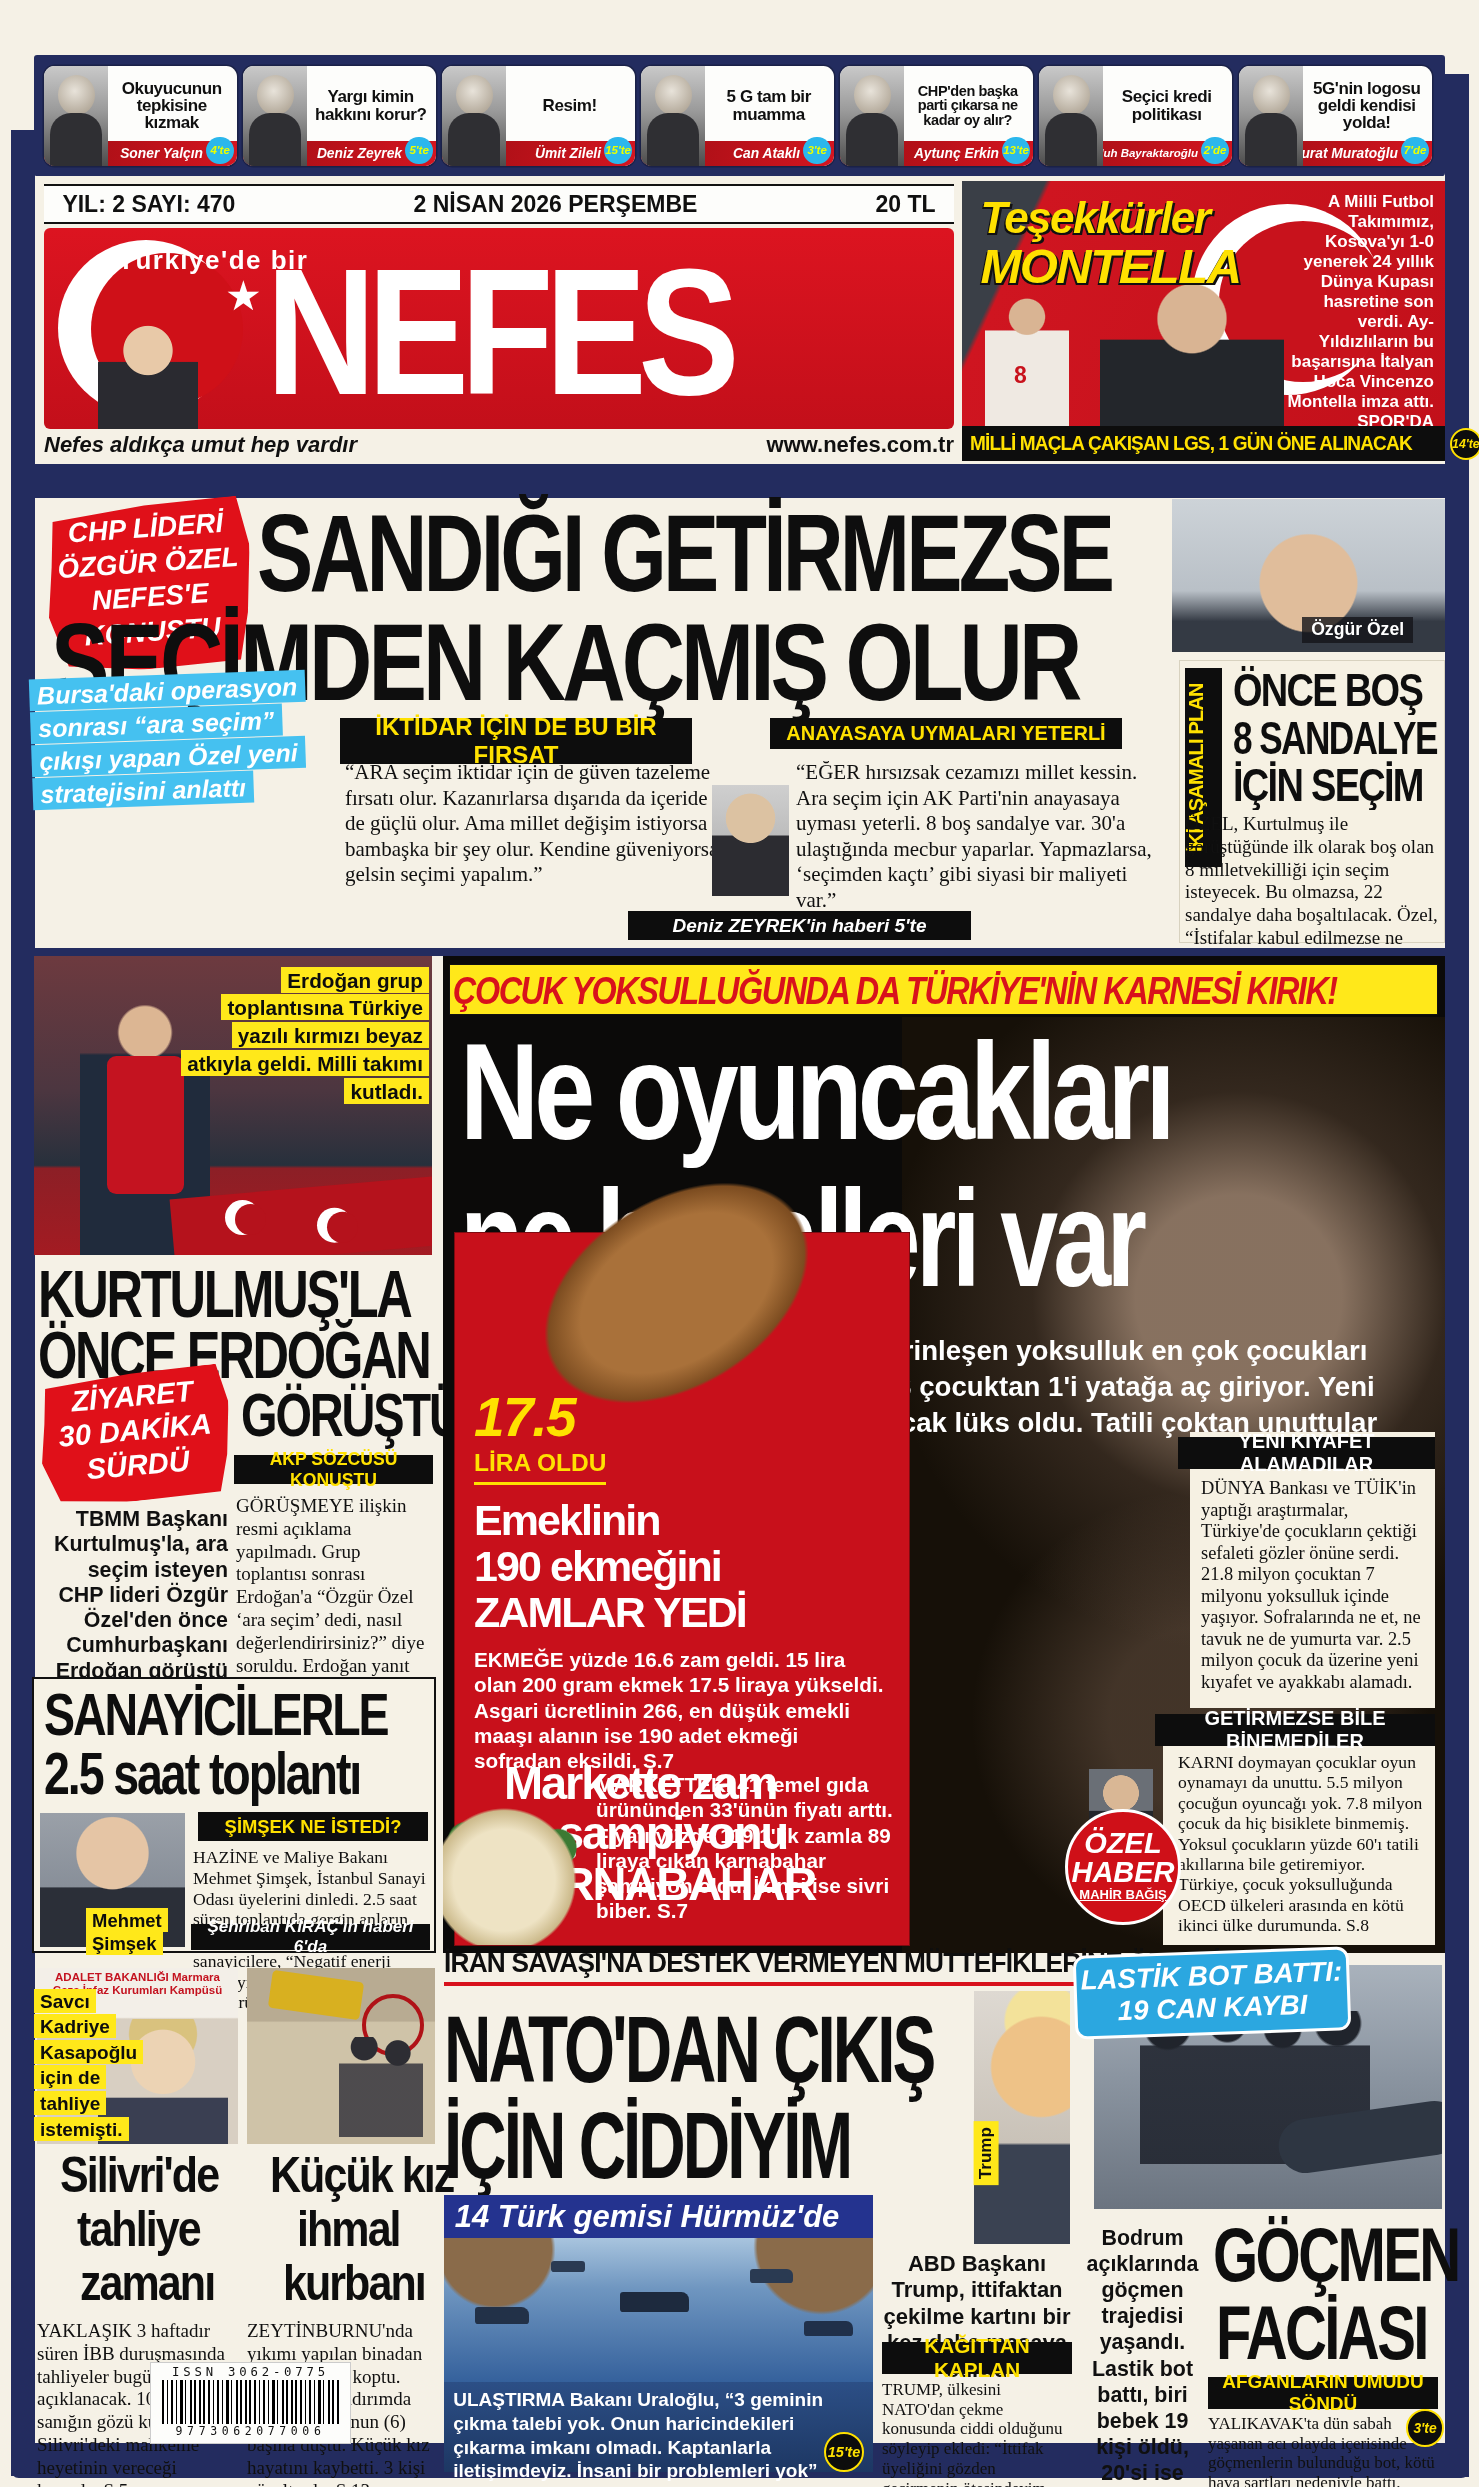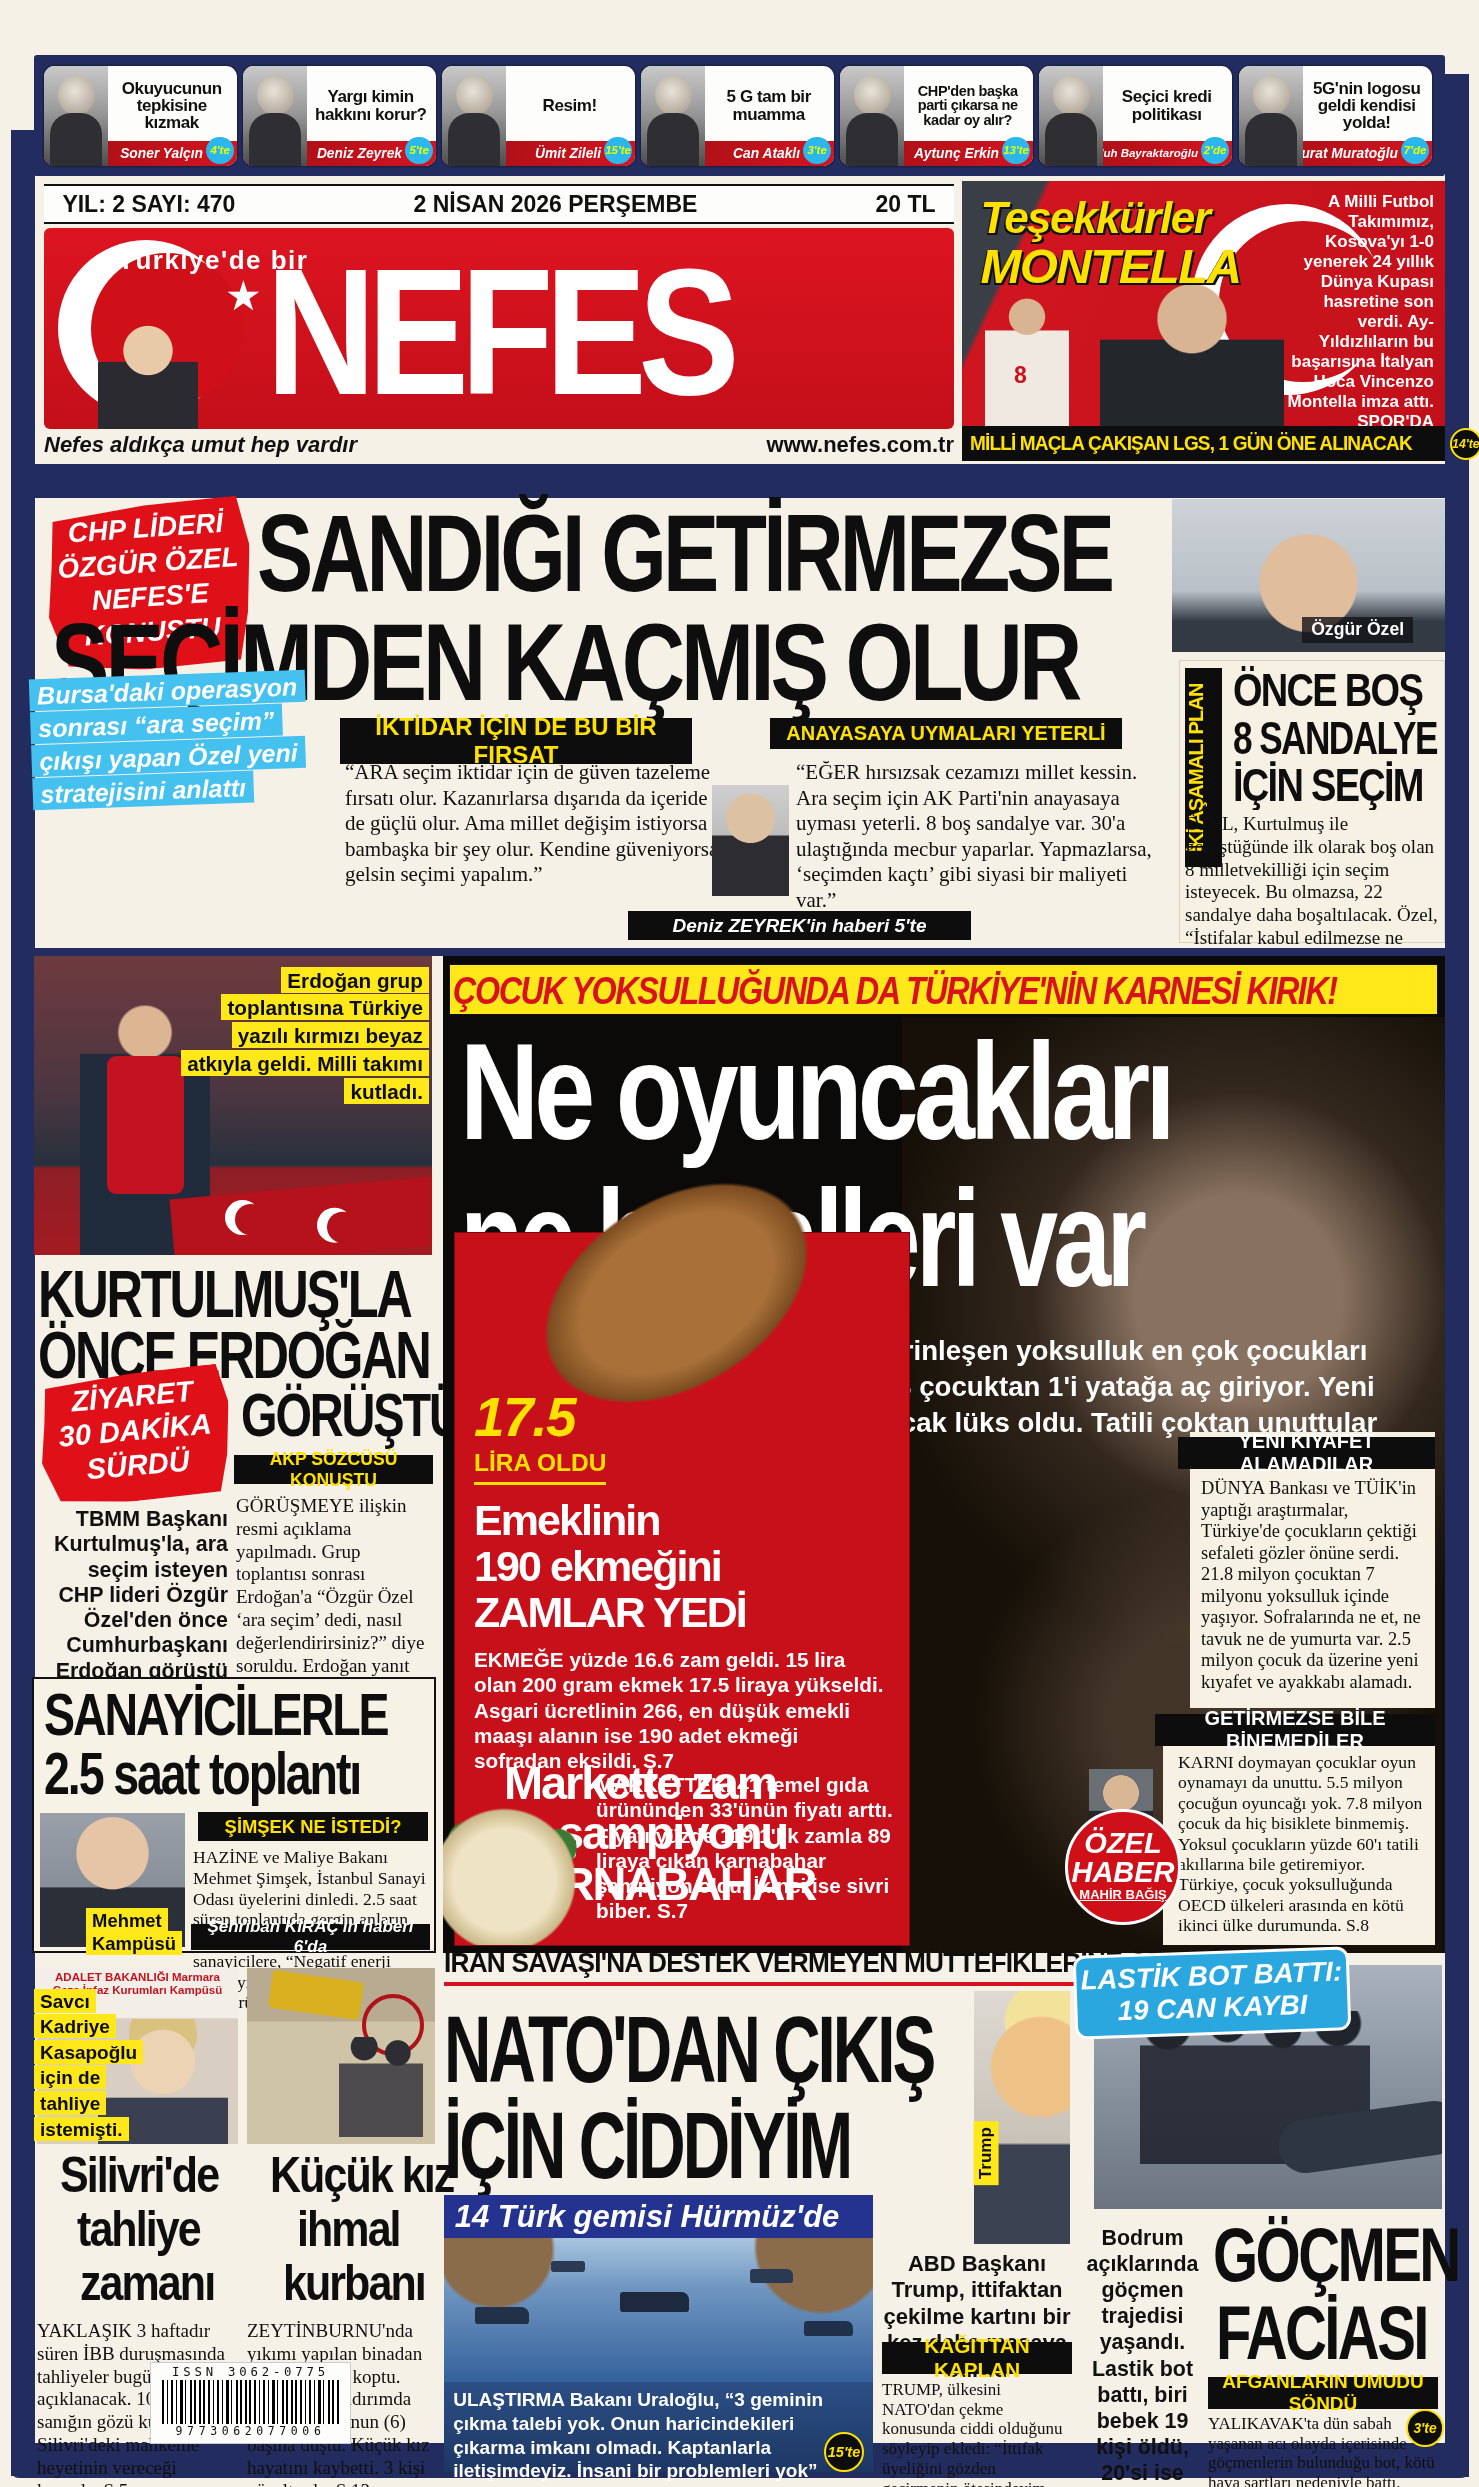--- a/index.html
+++ b/index.html
@@ -167,21 +167,21 @@
   <div class="abs barhead" style="left:234px;top:1455px;width:199px;height:29px;font-size:17.6px;">AKP SÖZCÜSÜ KONUŞTU</div>
   <div class="abs" style="left:37px;top:1507px;width:191px;font-weight:bold;font-size:21.4px;line-height:1.18;text-align:right;">TBMM Başkanı Kurtulmuş'la, ara seçim isteyen CHP lideri Özgür Özel'den önce Cumhurbaşkanı Erdoğan görüştü</div>
   <div class="abs serif" style="left:236px;top:1495px;width:198px;font-size:19px;line-height:1.2;">GÖRÜŞMEYE ilişkin resmi açıklama yapılmadı. Grup toplantısı sonrası Erdoğan'a “Özgür Özel ‘ara seçim’ dedi, nasıl değerlendirirsiniz?” diye soruldu. Erdoğan yanıt vermedi. AKP Sözcüsü Çelik ise, “Seçim olsa, CHP ağır yenilgi alır” dedi. S.5</div>
 
   <div class="abs" style="left:32px;top:1677px;width:404px;height:276px;background:#f6f2e6;border:2.3px solid #111;box-sizing:border-box;"></div>
   <div class="abs hl" style="left:44px;top:1688px;font-size:49px;transform:scale(0.95,1.2);">SANAYİCİLERLE</div>
   <div class="abs hl" style="left:44px;top:1747px;font-size:49px;transform:scale(0.95,1.2);">2.5 saat toplantı</div>
   <div class="abs" style="left:40px;top:1813px;width:145px;height:134px;background:radial-gradient(circle at 50% 30%,#e5c5a5 0 30%,transparent 31%),linear-gradient(180deg,#9aa0a8 0%,#888f99 55%,#2b2f38 56%);"></div>
   <div class="abs" style="left:46px;top:1908px;font-size:18.4px;font-weight:bold;line-height:1.3;padding-left:40px;">
     <span class="chip">Mehmet</span><br>
-    <span class="chip">Kampüsü</span>
+    <span class="chip">Şimşek</span>
   </div>
   <div class="abs barhead" style="left:198px;top:1812px;width:230px;height:29px;font-size:18.4px;">ŞİMŞEK NE İSTEDİ?</div>
   <div class="abs serif" style="left:193px;top:1847px;width:236px;font-size:17.6px;line-height:1.18;">HAZİNE ve Maliye Bakanı Mehmet Şimşek, İstanbul Sanayi Odası üyelerini dinledi. 2.5 saat süren toplantıda gergin anların yaşandığı iddia edildi. Şimşek'in sanayicilere, “Negatif enerji vermeyin” uyarısında bulunduğu öne sürüldü.</div>
   <div class="abs barhead-w" style="left:191px;top:1924px;width:239px;height:26px;font-size:17px;font-style:italic;">Şehriban KIRAÇ'ın haberi 6'da</div>
 
   <div class="abs" style="left:443px;top:956px;width:1002px;height:997px;background:#0b0a09;overflow:hidden;">
     <div class="abs" style="left:459px;right:0;top:61px;bottom:0;background:radial-gradient(circle at 62% 30%,rgba(196,165,142,.65) 0 14%,rgba(120,95,80,.3) 28%,transparent 48%),radial-gradient(circle at 55% 75%,rgba(150,120,100,.35) 0 12%,transparent 30%),#161008;"></div>
     <div class="abs" style="left:6.1px;top:7.7px;width:989px;height:51px;background:#ffe81a;border:1.5px solid #111;box-sizing:border-box;display:flex;align-items:center;justify-content:center;">
       <span class="hl" style="color:#d8121c;font-size:36px;font-style:italic;transform:scale(0.9,1.1);">ÇOCUK YOKSULLUĞUNDA DA TÜRKİYE'NİN KARNESİ KIRIK!</span>
     </div>

